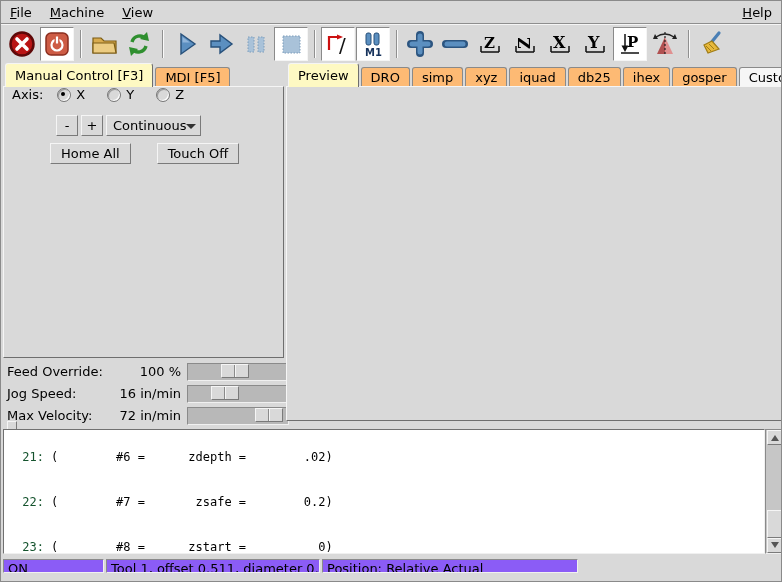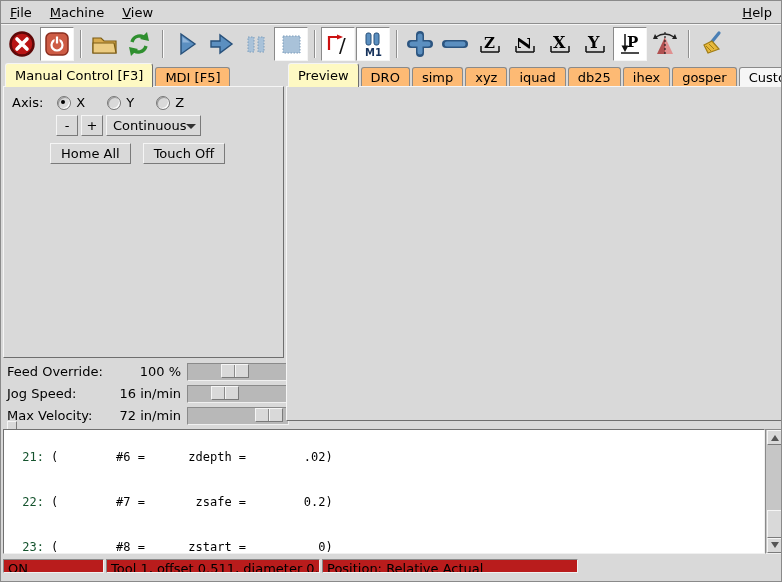--- a/index.html
+++ b/index.html
@@ -20,33 +20,33 @@
   .viewletter{font-family:"DejaVu Serif","Liberation Serif",serif;font-weight:bold;font-size:15px;}
   
   .tabs{position:absolute;display:flex;align-items:flex-end;height:24px;top:62px;}
   .tab{height:19px;line-height:19px;padding:0 9px;background:#fdba74;border:1px solid #8a8a8a;
        border-bottom:none;border-radius:3px 3px 0 0;margin-right:2px;white-space:nowrap;}
   .tab.selected{height:23px;line-height:23px;background:#fef9c3;border-color:#f5f5f5 #6e6e6e #d9d9d9 #f5f5f5;position:relative;z-index:3;}
   .tab.hl{background:#f6f6f6;}
   .page{position:absolute;background:#d9d9d9;border:1px solid #6e6e6e;border-top-color:#f5f5f5;border-left-color:#f5f5f5;
         border-top:1px solid #f5f5f5;z-index:2;box-sizing:border-box;}
   
-  .axis-row{position:absolute;left:8px;top:8px;display:flex;align-items:center;}
+  .axis-row{position:absolute;left:8px;top:0;display:flex;align-items:center;}
   .radio{width:12px;height:12px;border-radius:50%;background:#d9d9d9;border:1px solid #777;
          box-shadow:inset -1px -1px 0 #fff, inset 1px 1px 0 #9c9c9c;margin:0 5px 0 0;position:relative;}
   .radio.sel::after{content:"";position:absolute;left:3px;top:3px;width:4px;height:4px;border-radius:50%;background:#000;}
   .rlabel{margin-right:22px;}
   .btn{background:#d9d9d9;border:1px solid;border-color:#f5f5f5 #7a7a7a #7a7a7a #f5f5f5;
        text-align:center;box-sizing:border-box;font-size:13px;}
   .jog-row{position:absolute;left:52px;top:28px;display:flex;align-items:center;}
   .small-btn{width:22px;height:21px;line-height:19px;margin-right:3px;}
   .dropdown{width:95px;height:21px;line-height:19px;padding:0 18px 0 6px;position:relative;text-align:left;}
   .dd-arrow{position:absolute;right:4px;top:8px;width:0;height:0;border:5px solid transparent;border-top-color:#333;}
   .home-row{position:absolute;left:46px;top:56px;display:flex;}
-  .home-row .btn{padding:2px 10px;margin-right:12px;}
+  .home-row .btn{padding:2px 10px;margin-right:26px;}
   
   .slider-row{position:absolute;left:6px;width:276px;height:20px;}
   .slabel{position:absolute;left:0;top:2px;}
   .svalue{position:absolute;left:78px;top:2px;width:96px;text-align:right;}
   .trough{position:absolute;left:180px;top:1px;width:100px;height:16px;background:#b8b8b8;
           border:1px solid;border-color:#8a8a8a #f0f0f0 #f0f0f0 #8a8a8a;}
   .thumb{position:absolute;top:0;width:28px;height:14px;background:#d9d9d9;border:1px solid;
          border-color:#f5f5f5 #7a7a7a #7a7a7a #f5f5f5;box-sizing:border-box;}
   .thumb::after{content:"";position:absolute;left:12px;top:0;height:100%;border-left:1px solid #8a8a8a;border-right:1px solid #f5f5f5;}
   
@@ -72,21 +72,21 @@
           border-color:#f5f5f5 #7a7a7a #7a7a7a #f5f5f5;display:flex;align-items:center;justify-content:center;}
   .sb-up{top:0;} .sb-down{bottom:0;}
   .sb-thumb{position:absolute;left:1px;top:80px;width:13px;height:26px;background:#d9d9d9;
             border:1px solid;border-color:#f5f5f5 #7a7a7a #7a7a7a #f5f5f5;}
   .arrow-glyph{width:0;height:0;border:4px solid transparent;}
   .arrow-up{border-bottom:6px solid #555;margin-top:-3px;}
   .arrow-down{border-top:6px solid #555;margin-bottom:-3px;}
   
   .statusbar{position:absolute;left:0;top:556px;width:100%;height:26px;display:flex;align-items:flex-start;padding-top:2px;box-sizing:border-box;}
   .scell{height:14px;line-height:18px;padding:0 4px;border:1px solid;border-color:#8a8a8a #f0f0f0 #f0f0f0 #8a8a8a;
-         background:#b91c1c;box-sizing:border-box;margin-left:2px;overflow:hidden;white-space:nowrap;}
+         background:#8b5cf6;box-sizing:border-box;margin-left:2px;overflow:hidden;white-space:nowrap;}
   .scell1{width:101px;} .scell2{width:214px;} .scell3{width:256px;}
 </style>
 </head>
 <body>
 
 <div id="app">
 
   <div class="menubar">
     <div class="menu-item"><span class="u">F</span><span>ile</span></div>
     <div class="menu-item"><span class="u">M</span><span>achine</span></div>

